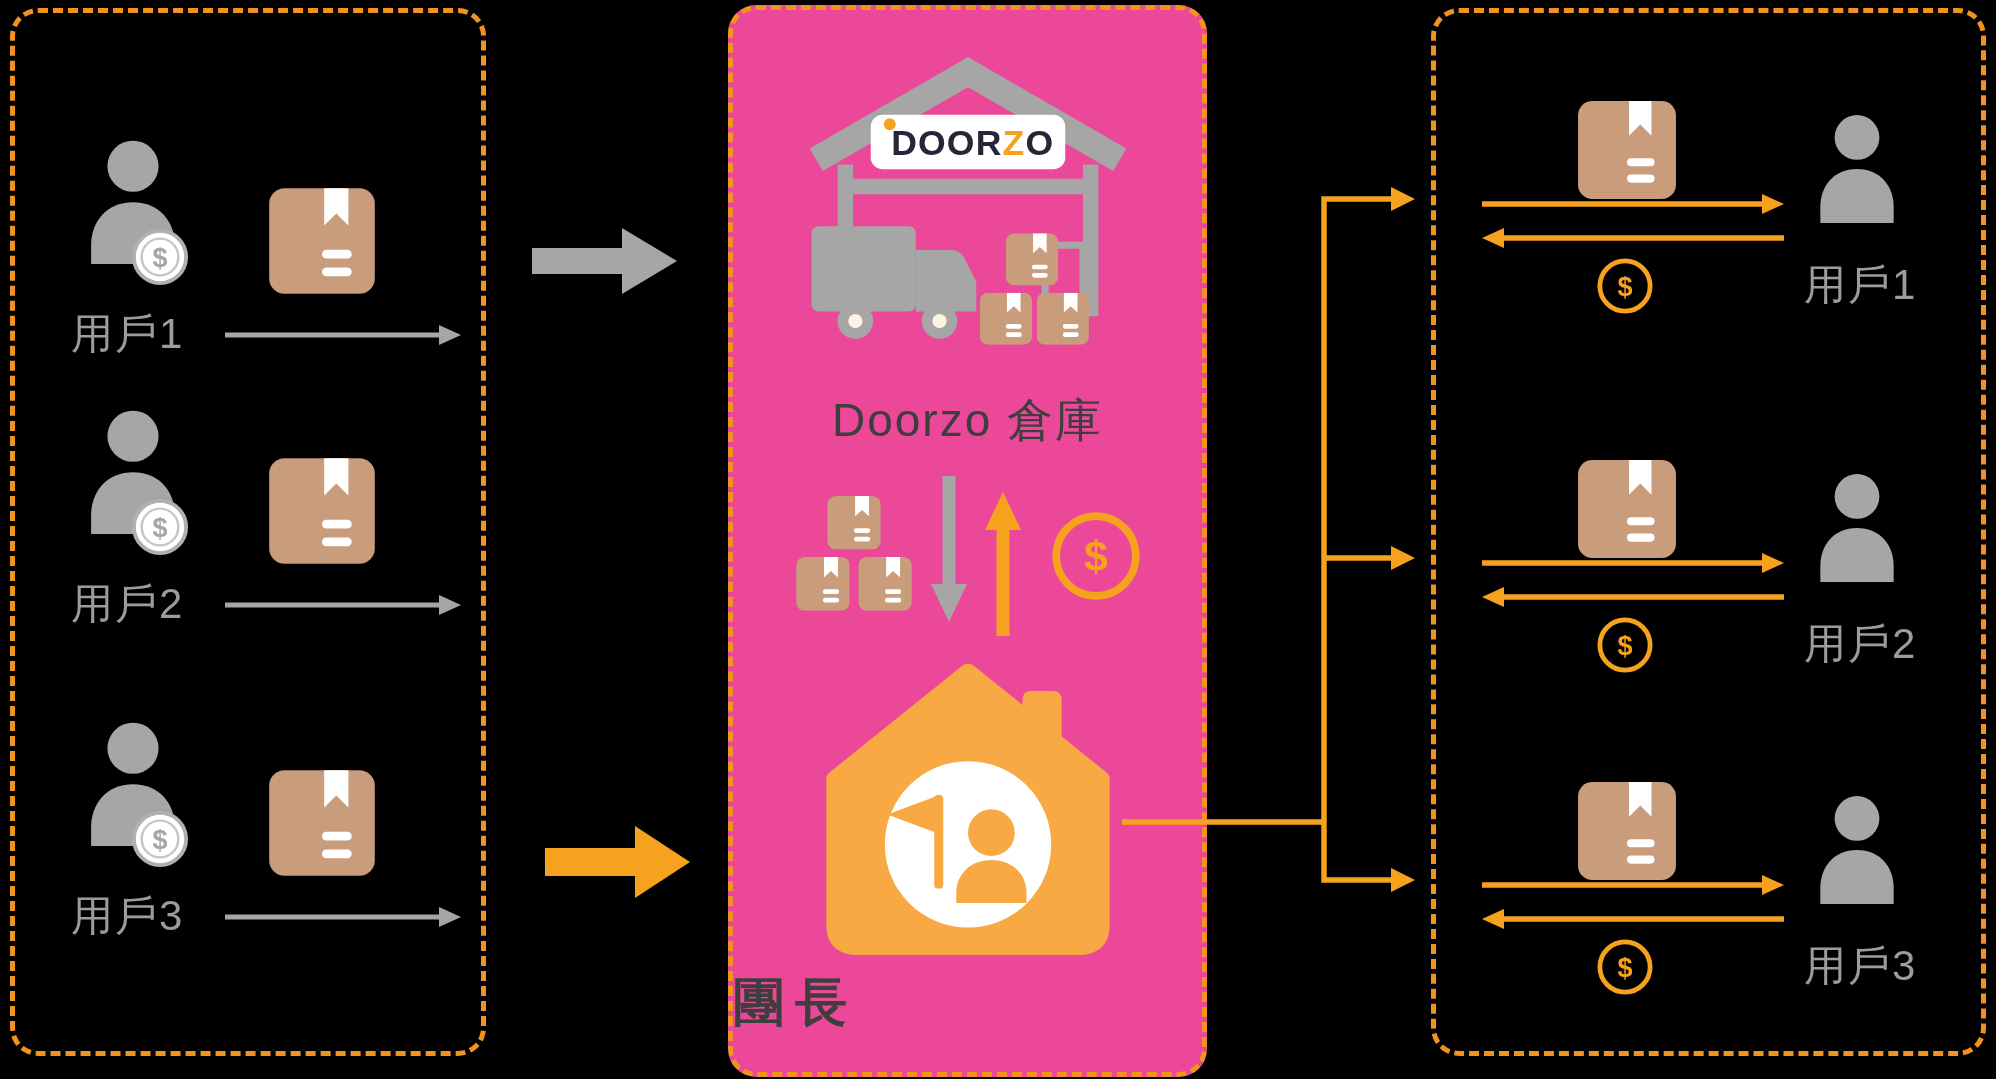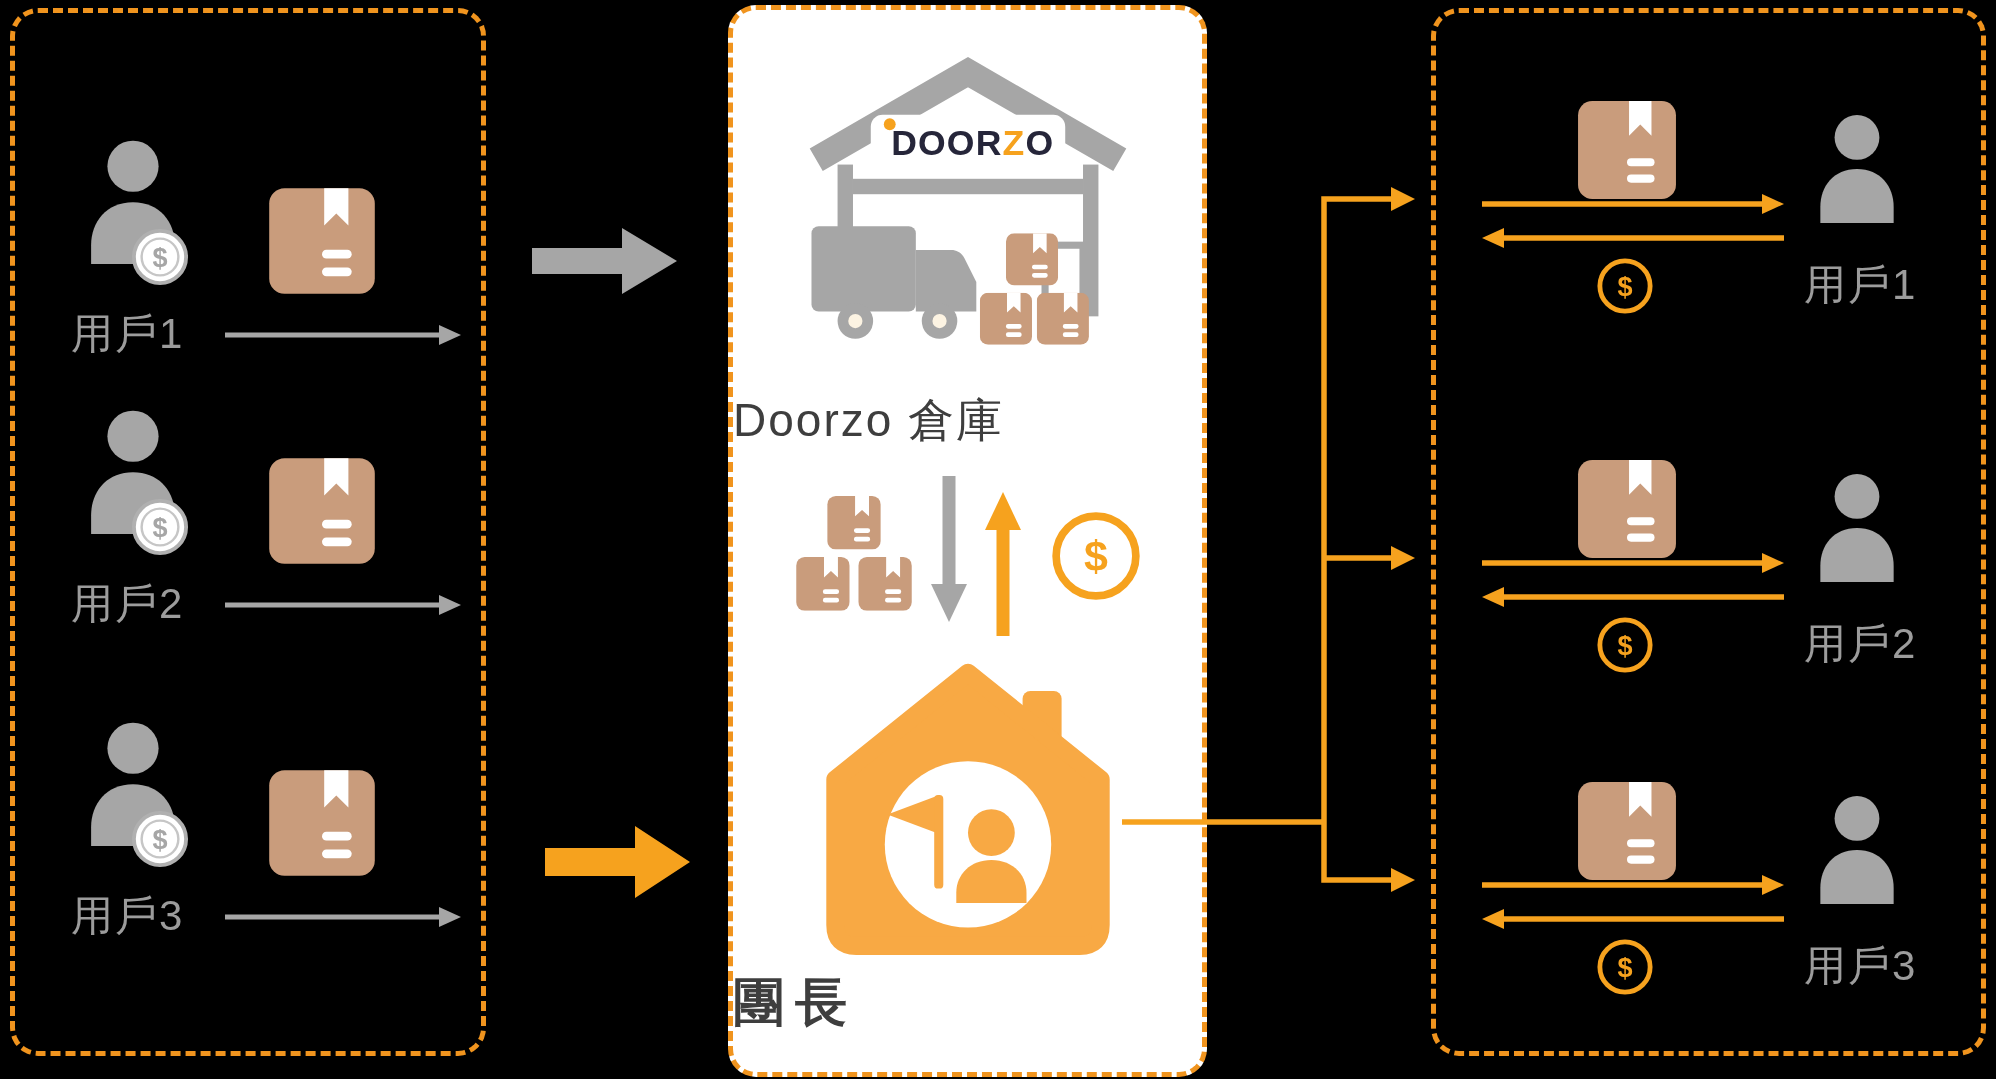--- a/index.html
+++ b/index.html
@@ -2,21 +2,21 @@
 <html><head>
 <meta charset="utf-8">
 <style>
   * { margin:0; padding:0; box-sizing:border-box; }
   html,body { background:#000; }
   body { font-family:"Liberation Sans","DejaVu Sans",sans-serif; }
   .canvas { position:relative; width:1996px; height:1079px; background:#000; overflow:hidden; }
 
   .panel { position:absolute; border:5px dashed #F0941E; border-radius:28px; }
   .panel.left   { left:10px;  top:8px; width:476px; height:1048px; }
-  .panel.center { left:728px; top:5px; width:479px; height:1072px; background:#ffffff; }
+  .panel.center { left:728px; top:5px; width:479px; height:1072px; background:#ec4899; }
   .panel.right  { left:1431px;top:8px; width:555px; height:1048px; }
 
   
   .luser { position:absolute; left:0; width:100%; height:240px; }
   .luser .person  { position:absolute; left:62px;  top:0;    width:112px; height:128px; }
   .luser .coin    { position:absolute; left:116px; top:92px; width:58px;  height:58px; }
   .luser .ulabel  { position:absolute; left:56px;  top:170px; font-size:42px; color:#9C9C9C; letter-spacing:2px; }
   .luser .package { position:absolute; left:252px; top:50px; width:110px; height:110px; }
   .luser .rarrow  { position:absolute; left:210px; top:186px; width:236px; height:26px; }
 
@@ -24,21 +24,21 @@
   .ruser { position:absolute; left:0; width:100%; height:240px; }
   .ruser .package { position:absolute; left:140px; top:0;     width:102px; height:102px; }
   .ruser .person  { position:absolute; left:372px; top:12px;  width:98px;  height:112px; }
   .ruser .arrow-r { position:absolute; left:46px;  top:92px;  width:302px; height:26px; }
   .ruser .arrow-l { position:absolute; left:46px;  top:126px; width:302px; height:26px; }
   .ruser .coin    { position:absolute; left:160px; top:158px; width:58px;  height:58px; }
   .ruser .ulabel  { position:absolute; left:368px; top:158px; font-size:42px; color:#9C9C9C; letter-spacing:2px; }
 
   
   .warehouse  { position:absolute; left:50%; transform:translateX(-50%); top:36px;  width:332px; }
-  .wh-label   { position:absolute; top:380px; width:100%; font-size:46px; color:#3E3E3E; font-weight:500; letter-spacing:2px; }
+  .wh-label   { position:absolute; top:380px; width:100%; text-align:center; font-size:46px; color:#3E3E3E; font-weight:500; letter-spacing:2px; }
   .exchange   { position:absolute; top:460px; width:100%; display:flex; justify-content:center; align-items:center; gap:16px; }
   .house      { position:absolute; left:50%; transform:translateX(-50%); top:642px; width:312px; }
   .leader-label { position:absolute; top:958px; width:100%; font-size:52px; color:#3E3E3E; font-weight:600; letter-spacing:10px; }
 
   .block-arrow { position:absolute; }
   .connector   { position:absolute; left:0; top:0; width:1996px; height:1079px; pointer-events:none; }
   .hidden-defs { position:absolute; width:0; height:0; overflow:hidden; }
 </style>
 </head>
 <body>

